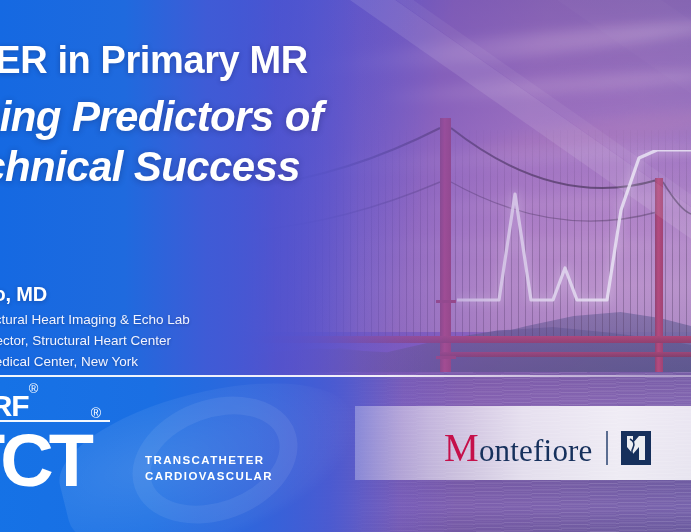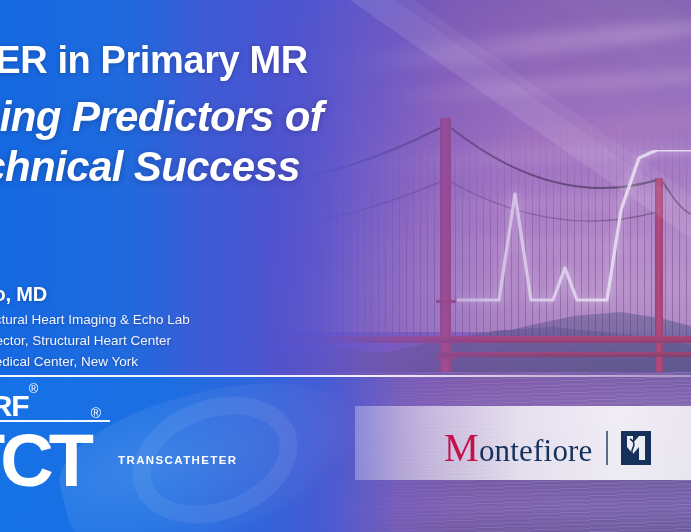--- a/index.html
+++ b/index.html
@@ -159,21 +159,21 @@
   }
   .tct{
     position:absolute;left:-40px;top:424px;
     font-size:74px;font-weight:700;color:#fff;letter-spacing:-5px;line-height:1;white-space:nowrap;
   }
   .tct sup{font-size:14px;position:relative;top:-42px;left:2px;letter-spacing:0;font-weight:400;}
   .tct-tag{
     position:absolute;left:118px;top:452px;
     font-size:11.5px;font-weight:700;color:#fff;letter-spacing:1.4px;line-height:1.42;
   }
-  .tct-tag span{display:block;white-space:nowrap;}
+  .tct-tag span{display:block;white-space:nowrap;margin-left:27px;}
   .tct-tag sup{font-size:7px;position:relative;top:-4px;}
 
   
   .mont-plate{
     position:absolute;left:355px;right:0;top:406px;height:74px;
     background:linear-gradient(90deg,rgba(255,255,255,.28) 0%,rgba(255,255,255,.55) 22%,rgba(255,255,255,.80) 50%,rgba(255,255,255,.88) 78%,rgba(255,255,255,.84) 100%);
   }
   .mont-wrap{
     position:absolute;left:444px;top:428px;display:flex;align-items:center;gap:13px;
   }
@@ -261,20 +261,21 @@
   <div class="footswoosh"></div>
   <div class="footswoosh2"></div>
 
   <div class="crf"><span>CRF</span><sup>®</sup></div>
   <div class="crfrule"></div>
 
   <div class="tct"><span>TCT</span><sup>®</sup></div>
 
   <div class="tct-tag">
     <span>TRANSCATHETER</span>
+    <span>CARDIOVASCULAR</span>
   </div>
 
   <div class="mont-plate"></div>
   <div class="mont-wrap">
     <div class="mont-word"><span class="cap">M</span><span>ontefiore</span></div>
     <div class="mont-sep"></div>
     <div class="mont-mark">
       <svg viewBox="0 0 30 34" preserveAspectRatio="none">
         <rect x="0" y="0" width="30" height="34" fill="#16305c"></rect>
         <path d="M6 5 L12 5 L12 12 L18 5 L24 5 L24 29 L18 29 L18 16 L12 23 L6 16 Z" fill="#ffffff" opacity=".92"></path>

